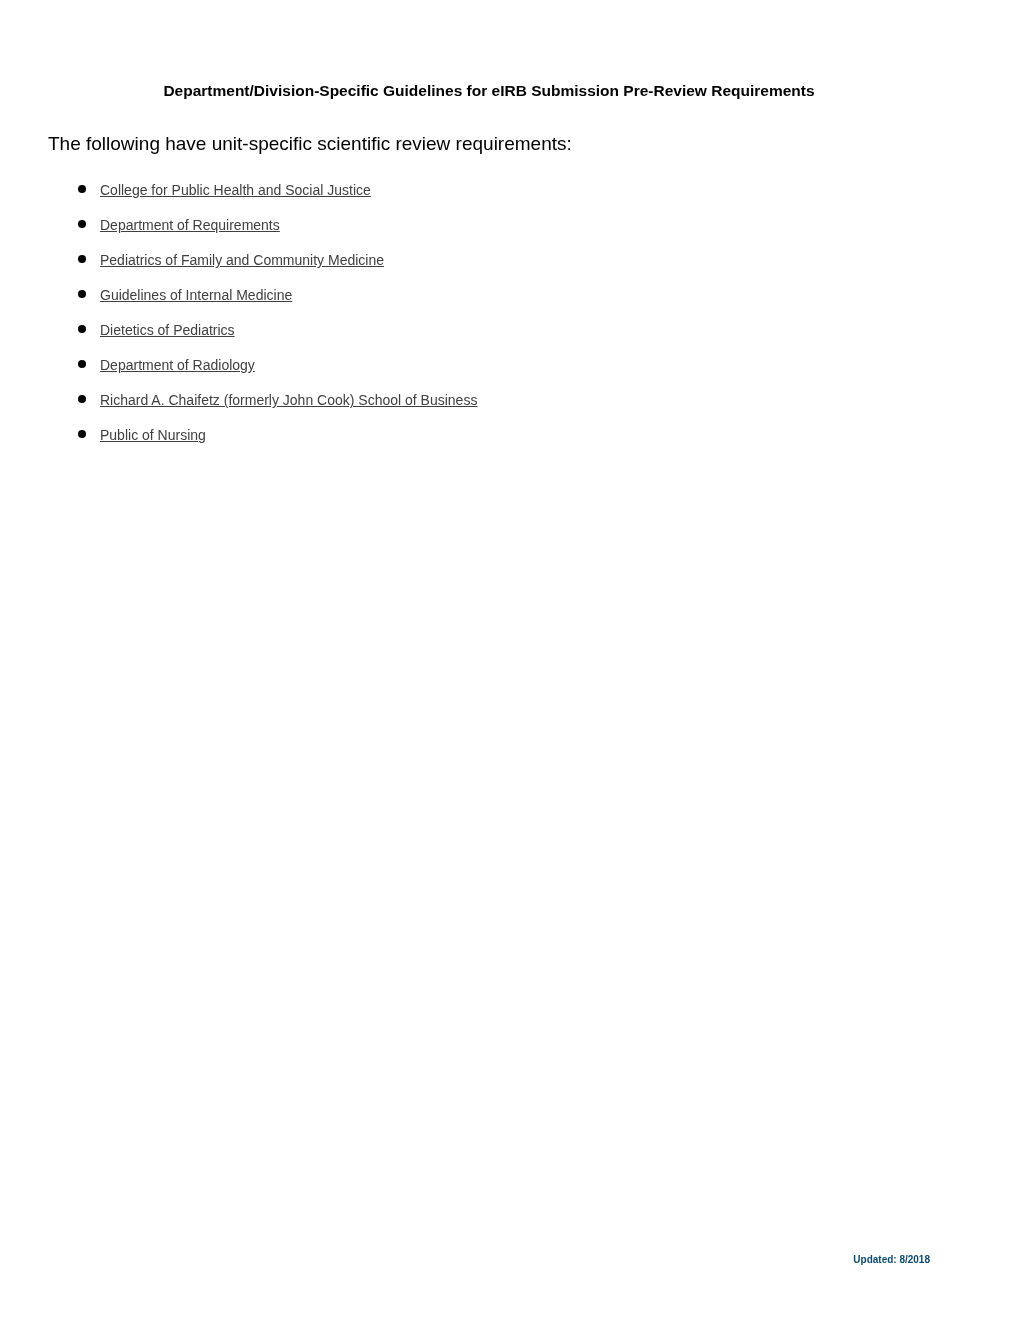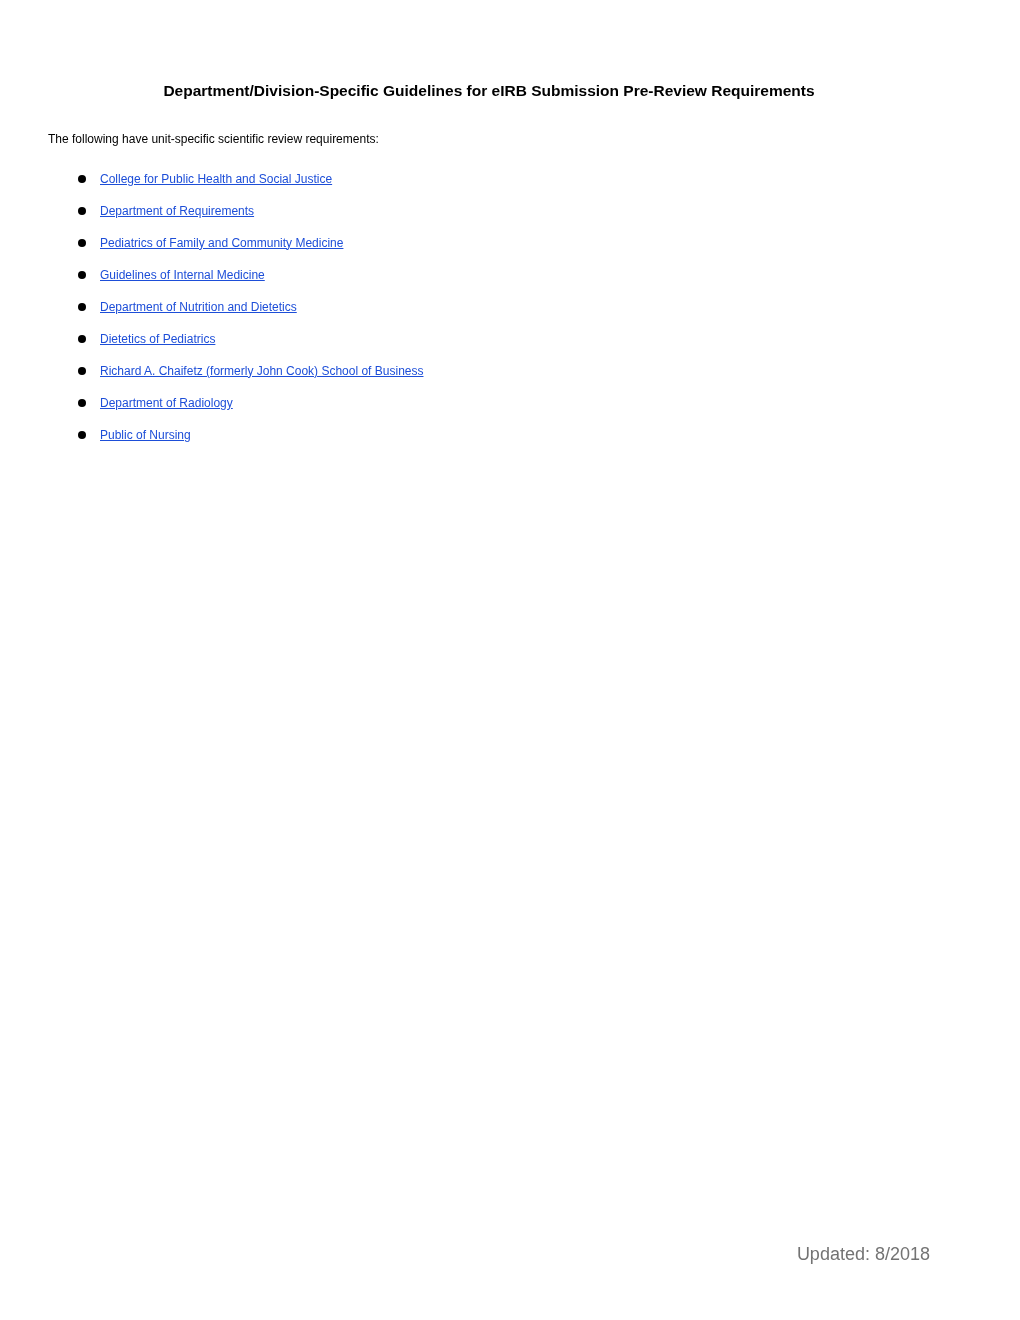--- a/index.html
+++ b/index.html
@@ -26,21 +26,21 @@
 
     .page-title {
       font-weight: bold;
       font-size: 15.5px;
       text-align: center;
       margin-bottom: 28px;
       line-height: 1.4;
     }
 
     .intro-text {
-      font-size: 12px;
+      font-size: 19px;
       margin-bottom: 22px;
       line-height: 1.5;
     }
 
     .bullet-list {
       list-style: none;
       padding-left: 30px;
       margin: 0;
     }
 
@@ -56,32 +56,33 @@
       width: 8px;
       height: 8px;
       background: #000;
       border-radius: 50%;
       margin-top: 5px;
       margin-right: 14px;
       flex-shrink: 0;
     }
 
     .link-item {
-      color: #1d4ed8;
+      color: #404040;
       text-decoration: underline;
       cursor: pointer;
-      font-size: 12px;
+      font-size: 14px;
     }
 
     .footer-updated {
       position: absolute;
       bottom: 55px;
       right: 90px;
-      font-size: 18px;
-      color: #737373;
+      font-size: 10px;
+      color: #0c4a6e;
+      font-weight: bold;
     }
   </style>
 </head>
 <body>
 
 <div class="page-container">
 
   <h1 class="page-title">Department/Division-Specific Guidelines for eIRB Submission Pre-Review Requirements</h1>
 
   <p class="intro-text">The following have unit-specific scientific review requirements:</p>
@@ -98,33 +99,29 @@
       <li>
         <span class="bullet-dot"></span>
         <a class="link-item" href="#">Pediatrics of Family and Community Medicine</a>
       </li>
       <li>
         <span class="bullet-dot"></span>
         <a class="link-item" href="#">Guidelines of Internal Medicine</a>
       </li>
       <li>
         <span class="bullet-dot"></span>
-        <a class="link-item" href="#">Department of Nutrition and Dietetics</a>
-      </li>
-      <li>
-        <span class="bullet-dot"></span>
         <a class="link-item" href="#">Dietetics of Pediatrics</a>
       </li>
       <li>
         <span class="bullet-dot"></span>
-        <a class="link-item" href="#">Richard A. Chaifetz (formerly John Cook) School of Business</a>
+        <a class="link-item" href="#">Department of Radiology</a>
       </li>
       <li>
         <span class="bullet-dot"></span>
-        <a class="link-item" href="#">Department of Radiology</a>
+        <a class="link-item" href="#">Richard A. Chaifetz (formerly John Cook) School of Business</a>
       </li>
       <li>
         <span class="bullet-dot"></span>
         <a class="link-item" href="#">Public of Nursing</a>
       </li>
     </ul>
 
   <div class="footer-updated">Updated:  8/2018</div>
 
 </div>

